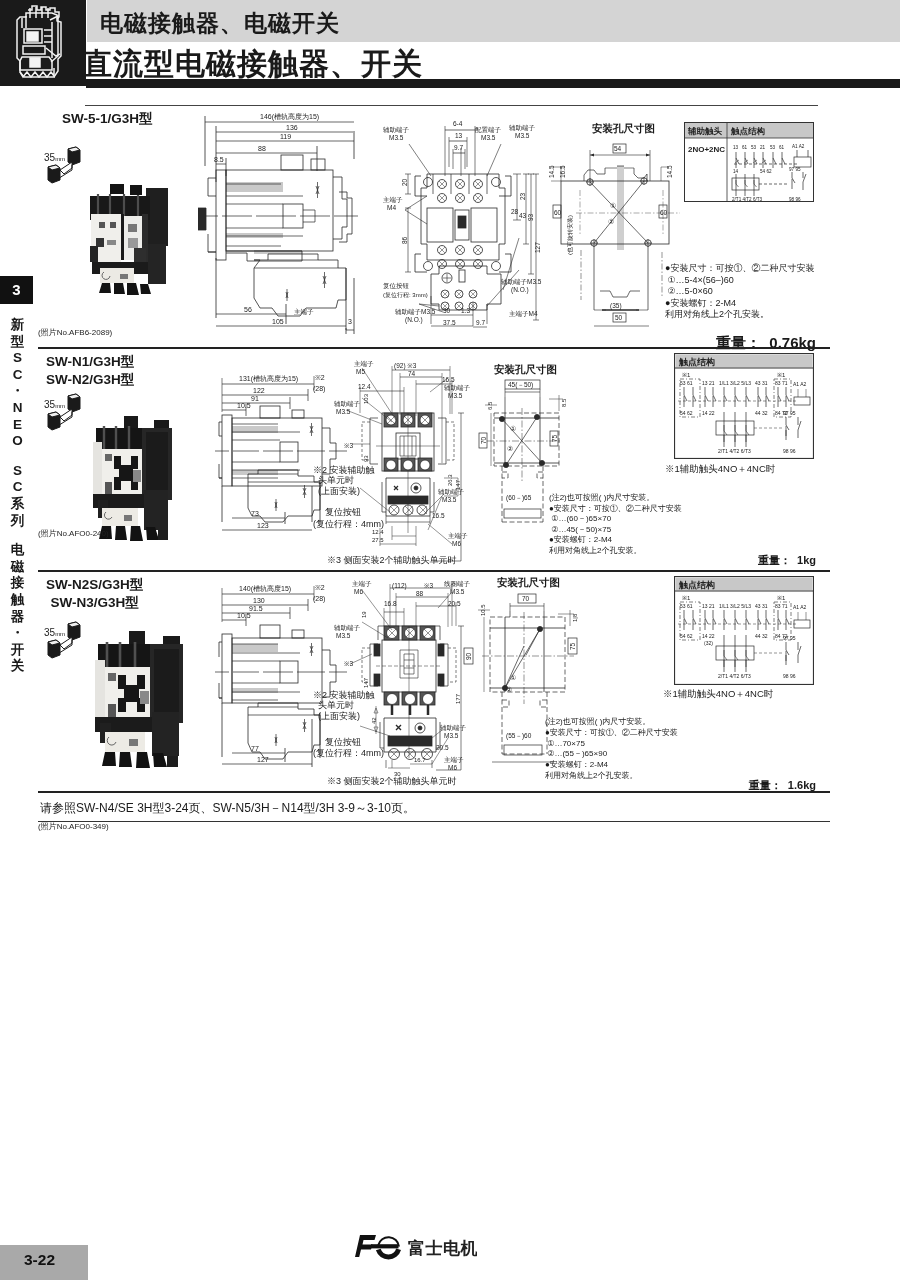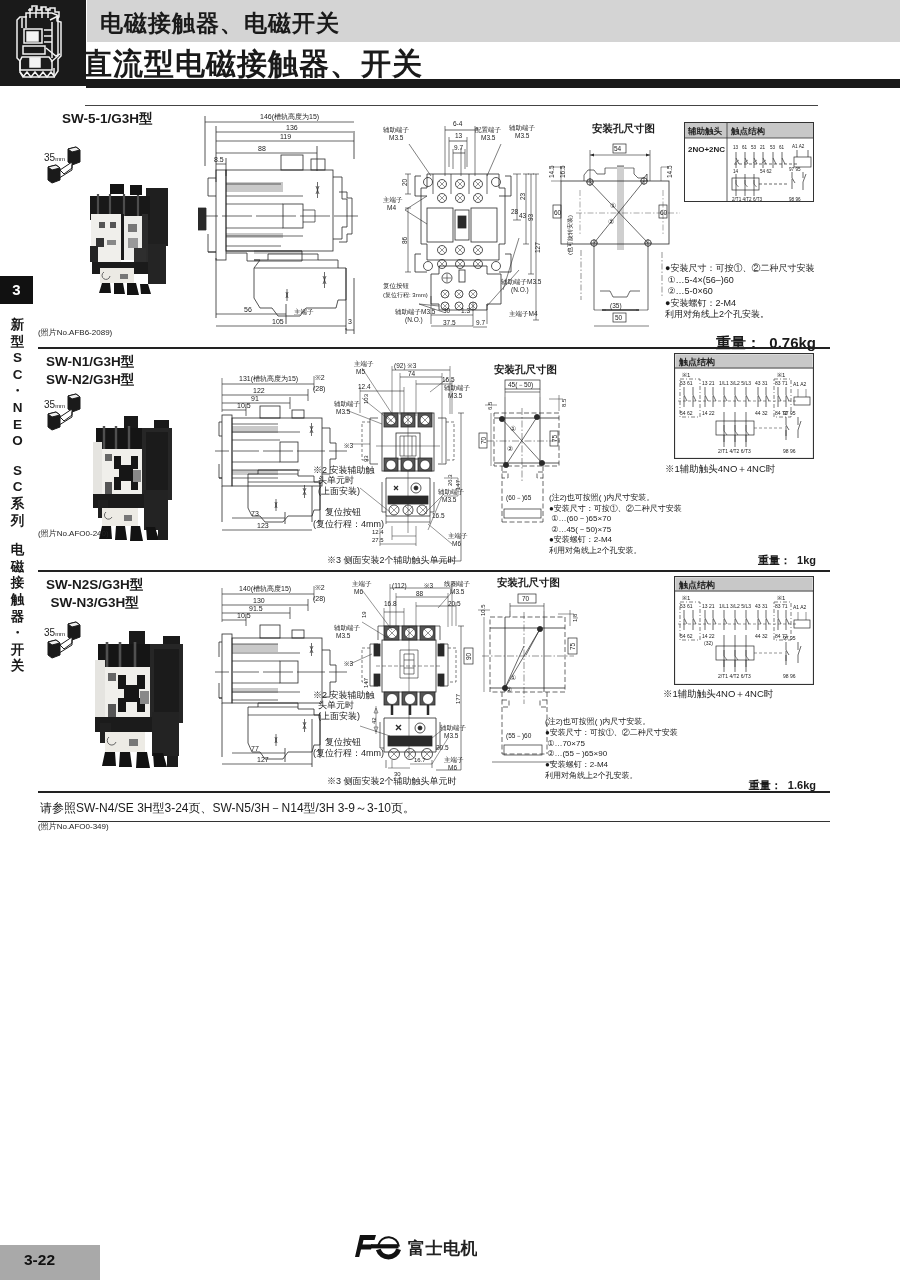--- a/index.html
+++ b/index.html
@@ -910,15 +910,15 @@
 <div class="abs" id="fujilogo" style="left:352px;top:1233px;">
 <svg width="125" height="28" viewBox="0 0 125 28">
 <path d="M3,24 L8,2 h16 l-1.5,5 h-11 l-1,4.5 h10 l-1.5,5 h-10 l-1.8,7.5 z" fill="#111"></path>
 <path d="M26.2,12.2 A10.6,10.6 0 0 1 47,13.5" fill="none" stroke="#111" stroke-width="2"></path>
 <path d="M26.3,16.5 A10.6,10.6 0 0 0 46.6,16.2" fill="none" stroke="#111" stroke-width="5"></path>
 <path d="M19,11.2 h27.5 v4.2 h-27.5 z" fill="#111"></path>
 <text x="56" y="21" font-size="17" font-weight="bold" fill="#111" style="letter-spacing:0.5px">富士电机</text>
 </svg>
 </div>
 
-<div class="abs" style="left:0;top:1245px;width:100px;height:35px;background:#a9a9a9;">
+<div class="abs" style="left:0;top:1245px;width:88px;height:35px;background:#a9a9a9;">
     <span class="b" style="font-size:15.5px;position:absolute;left:24px;top:6px;color:#111;">3-22</span>
   </div>
 
 </body></html>

